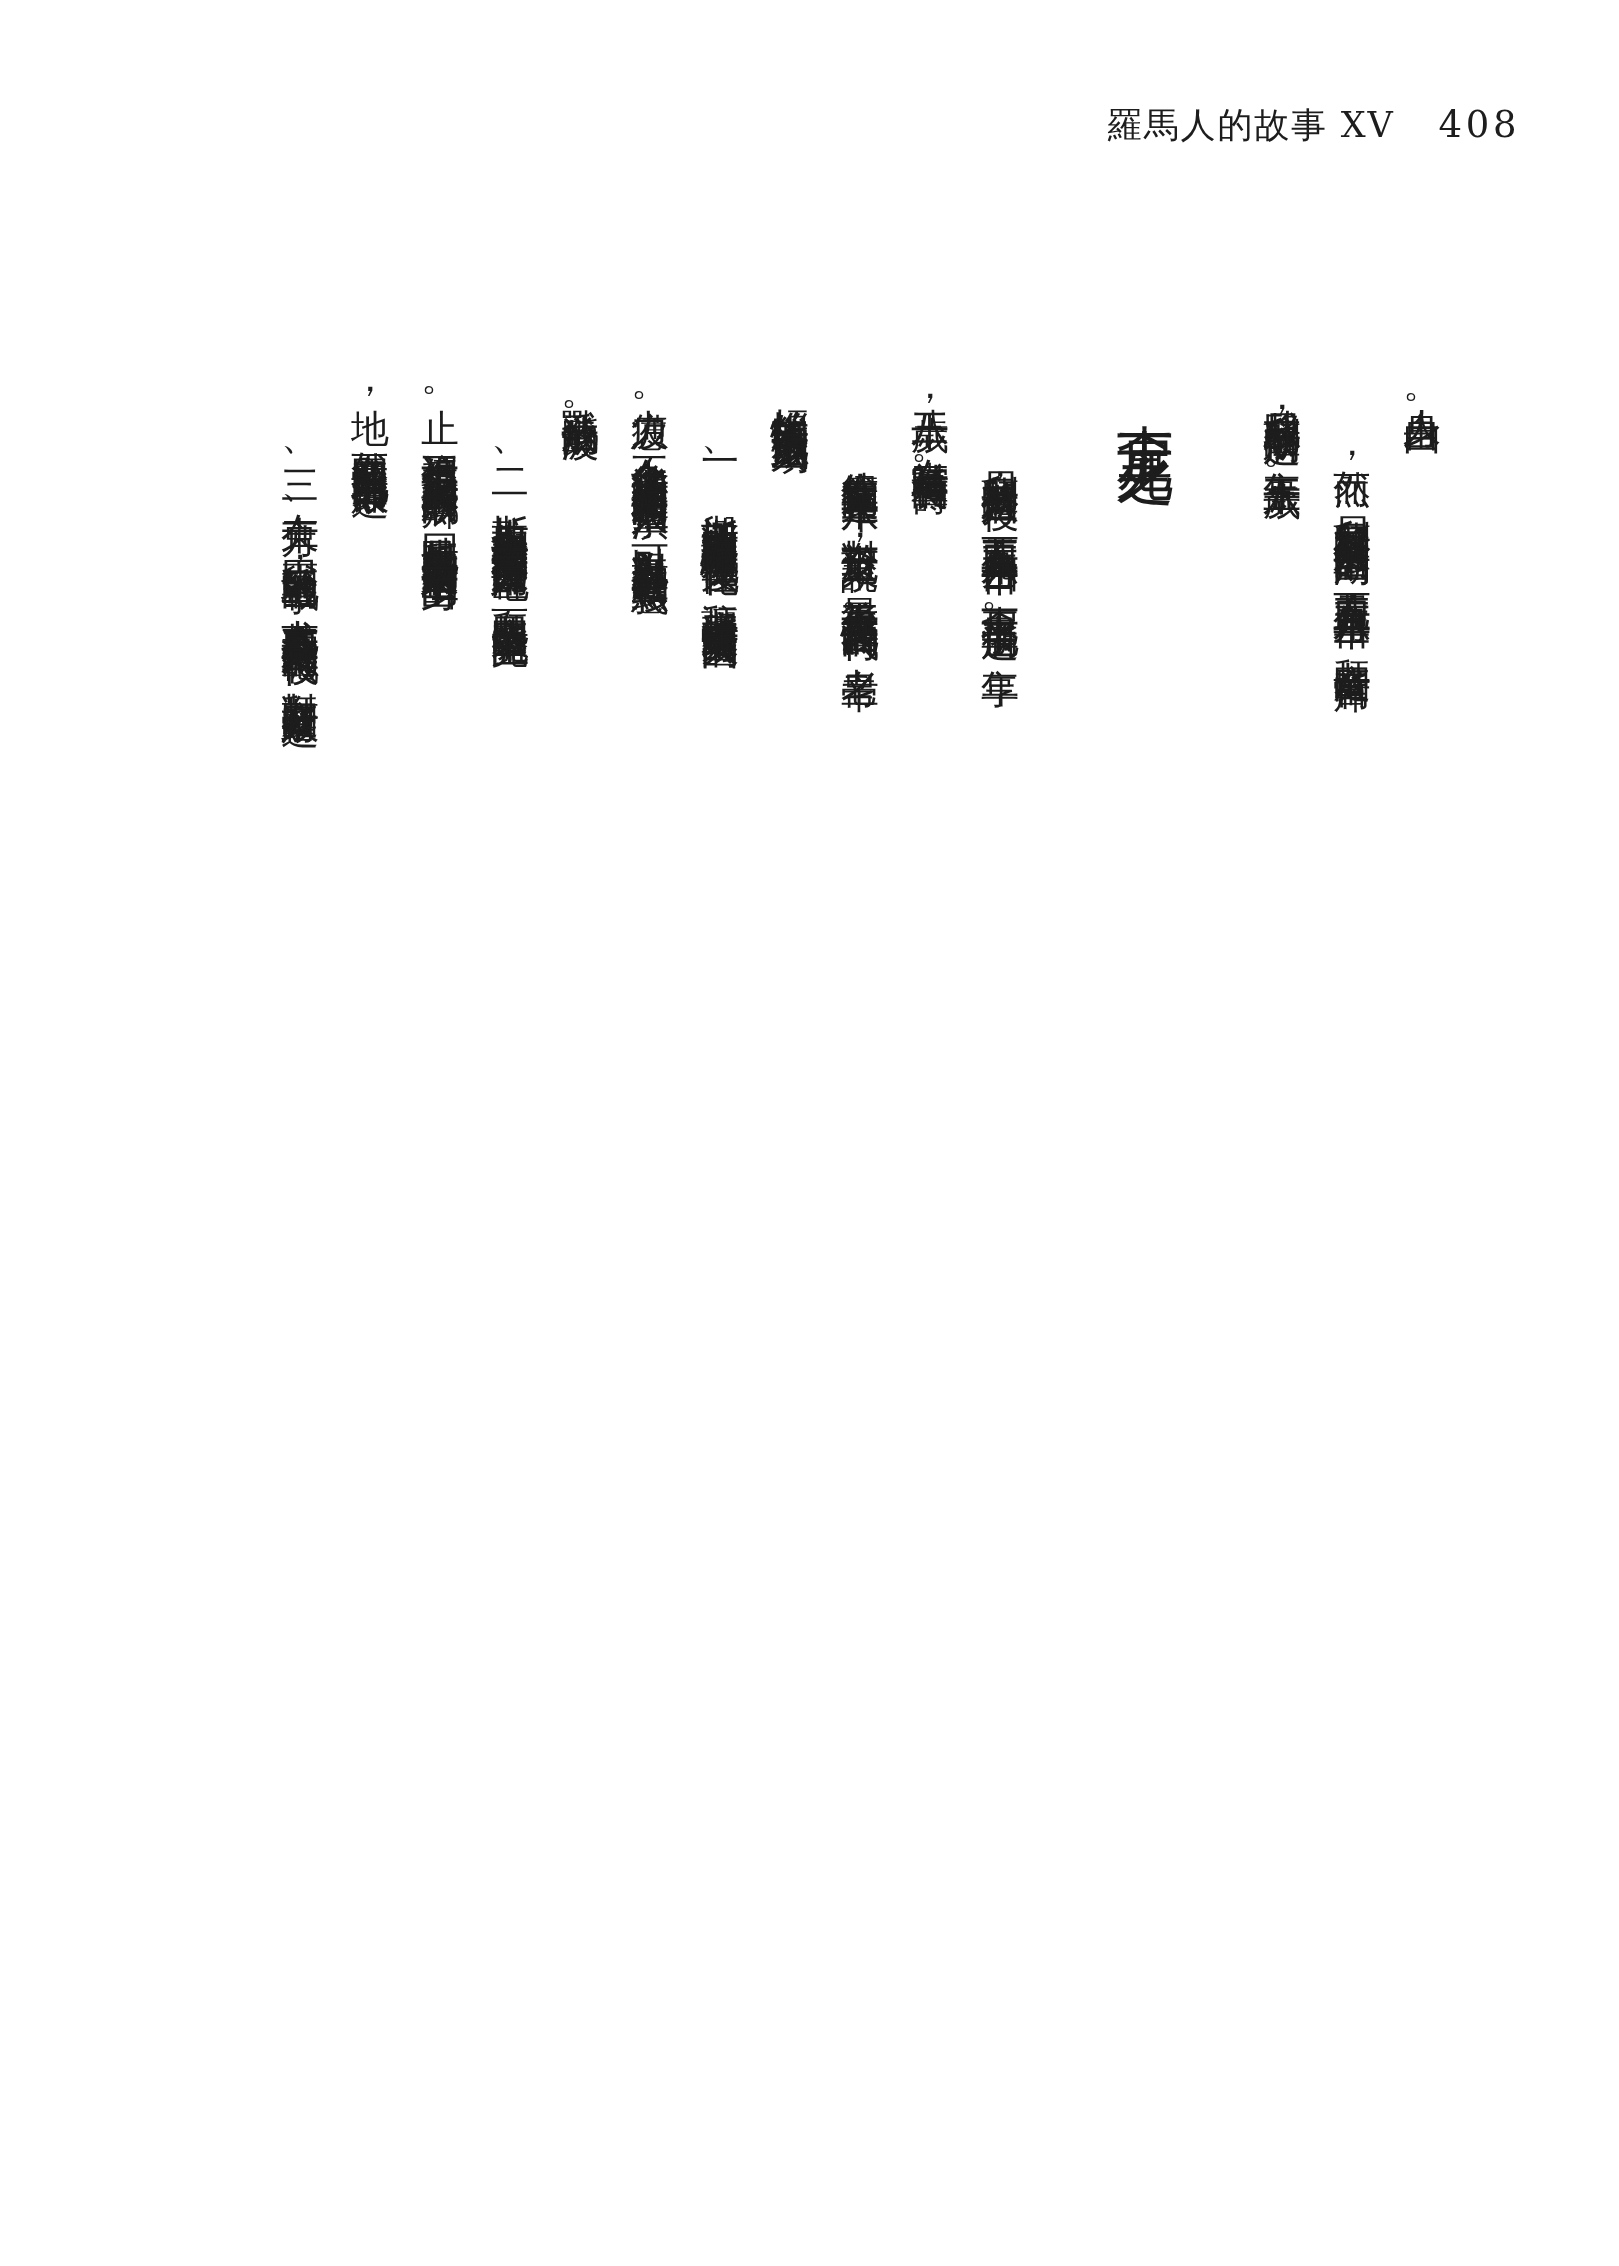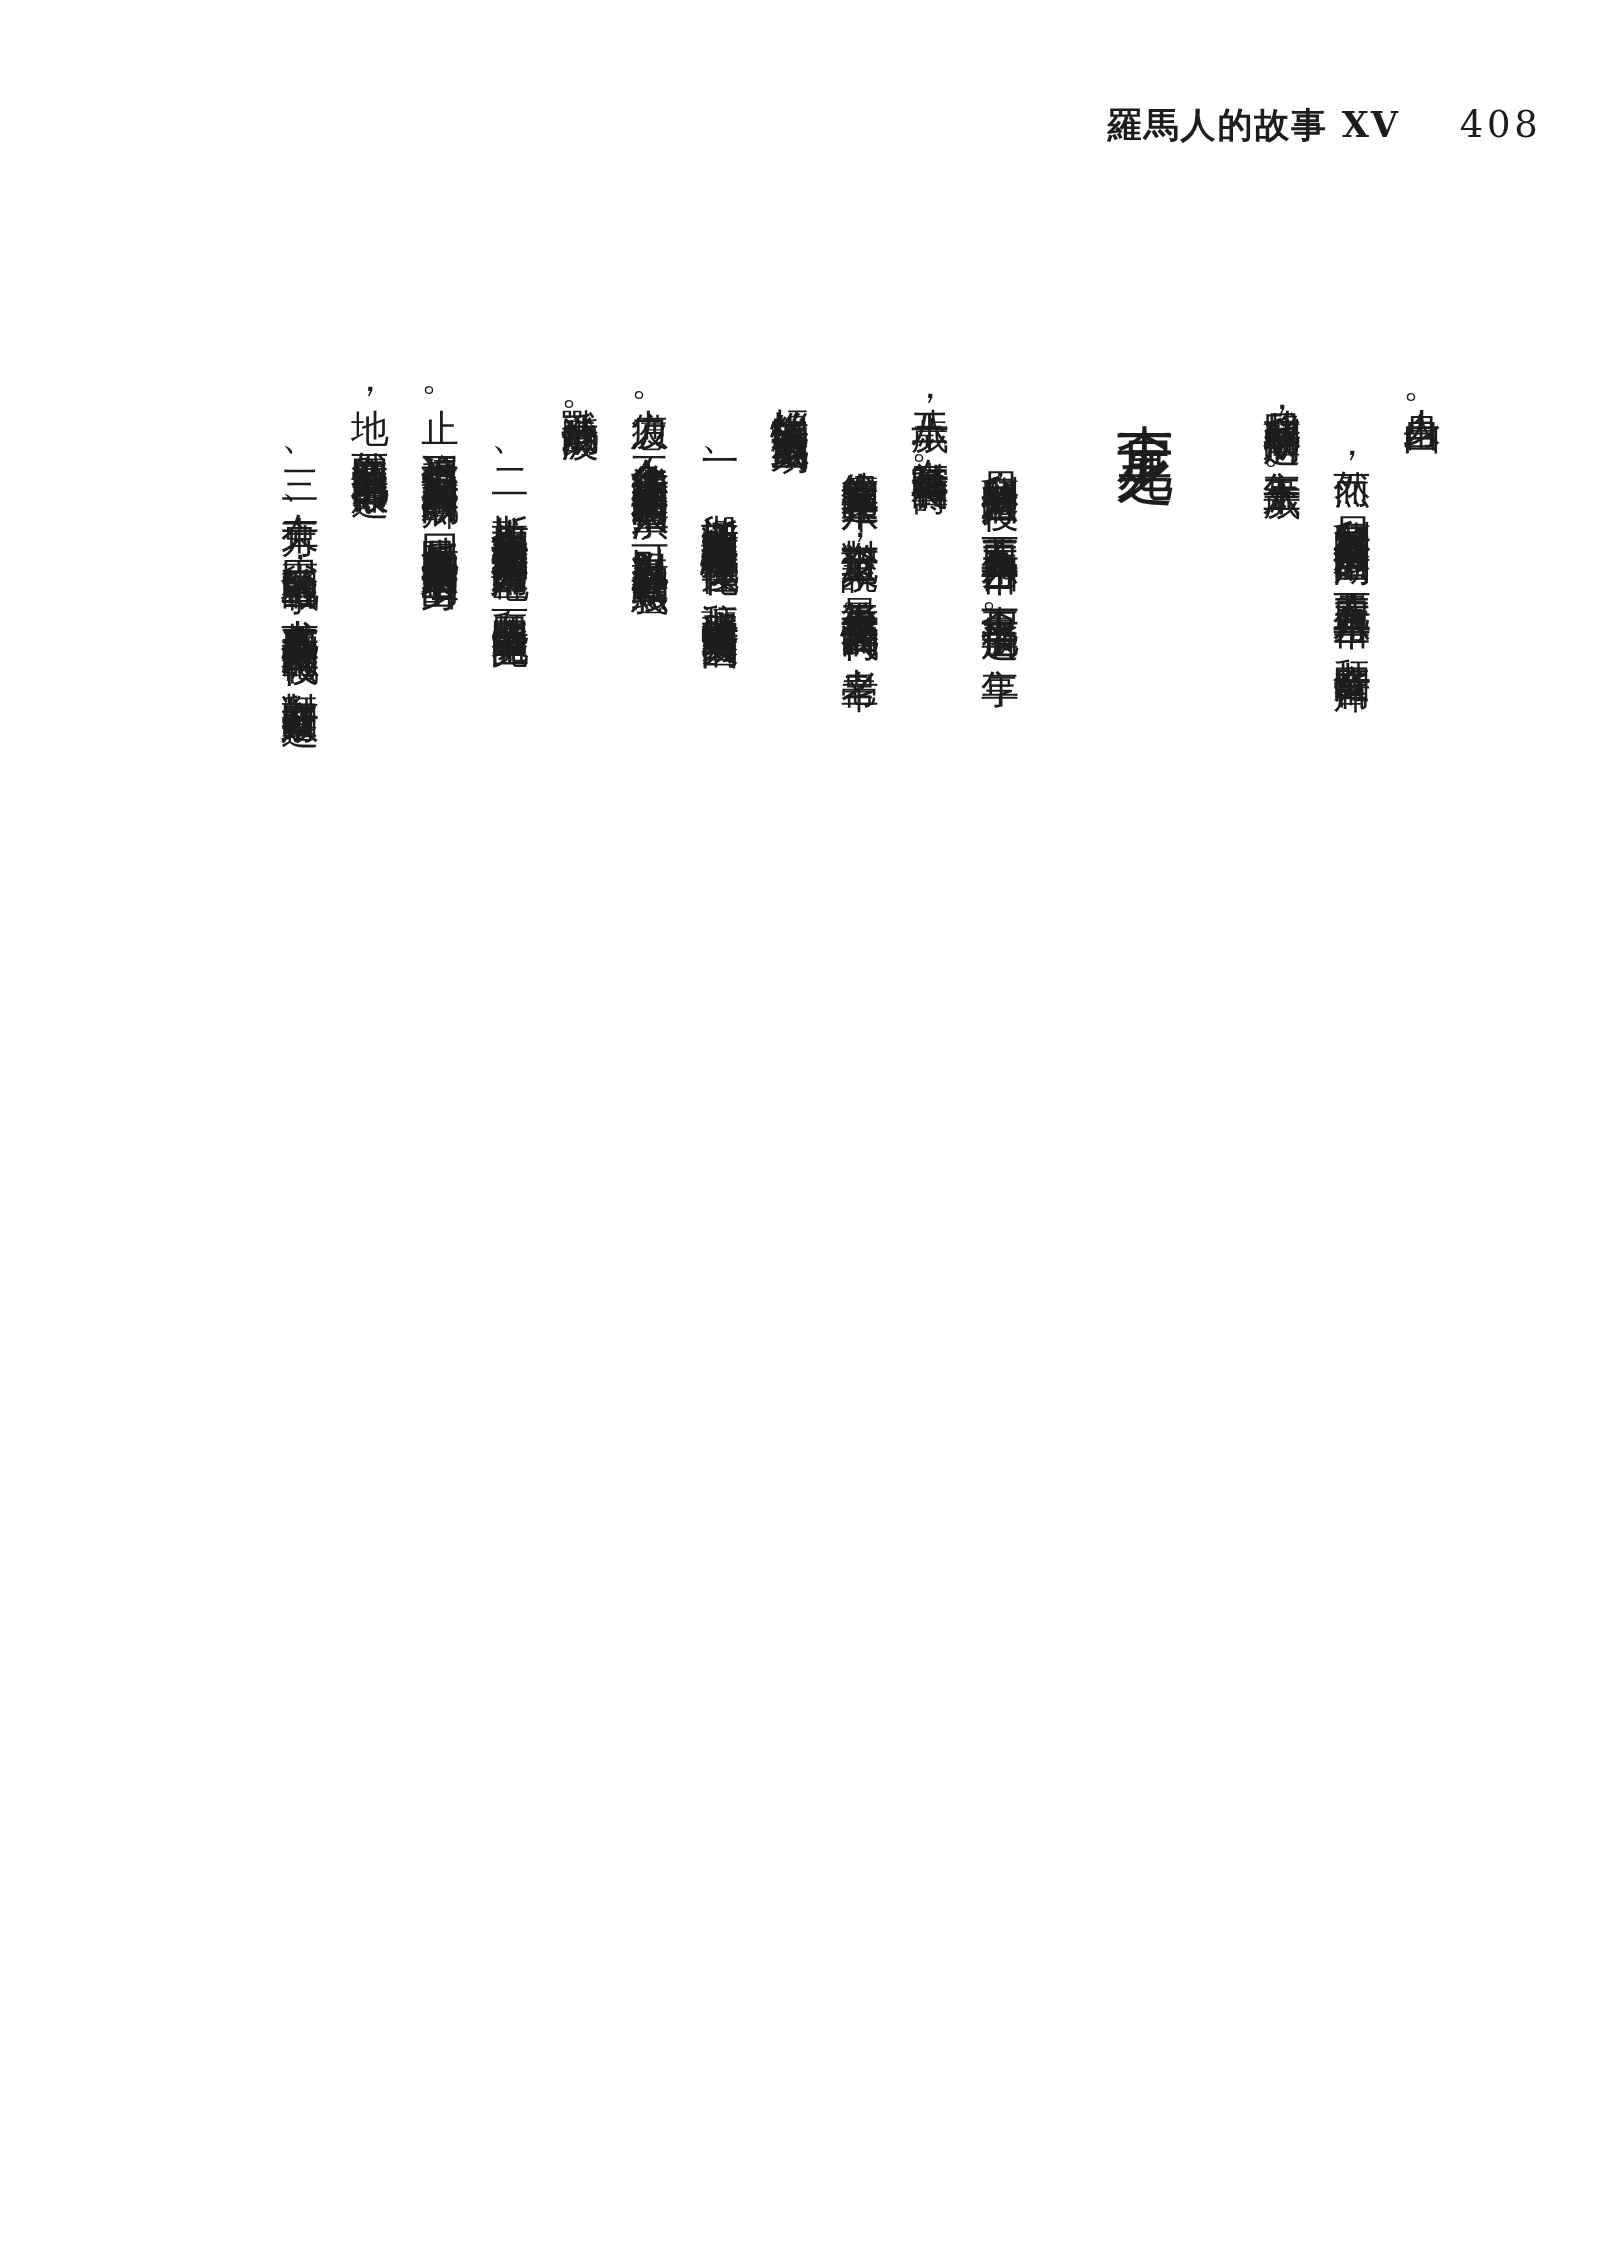--- a/index.html
+++ b/index.html
@@ -17,24 +17,23 @@
     position: absolute;
     top: 102px;
     left: 1107px;
     display: flex;
     align-items: baseline;
     white-space: nowrap;
   }
   .running-head .book-title {
     font-size: 35px;
     letter-spacing: 1.8px;
-    font-weight: bold;
   }
   .running-head .pagenum {
-    margin-left: 60px;
+    margin-left: 44px;
     font-size: 37px;
     letter-spacing: 3.7px;
   }
   
   .textblock {
     position: absolute;
     top: 379px;
     right: 177px;
     height: 1677px;
     writing-mode: vertical-rl;

